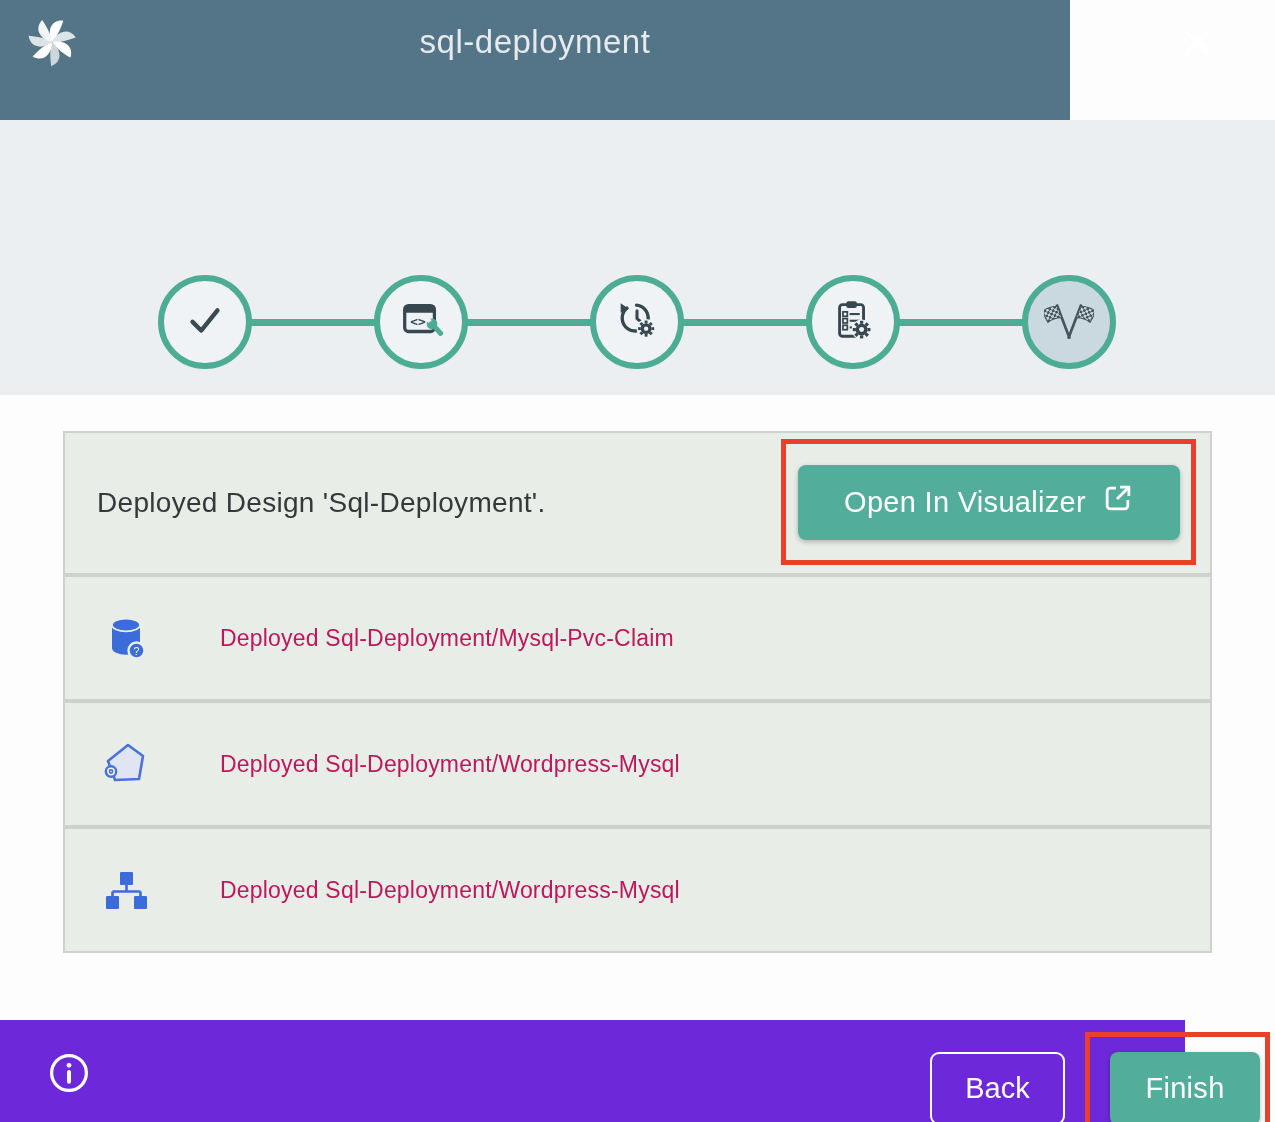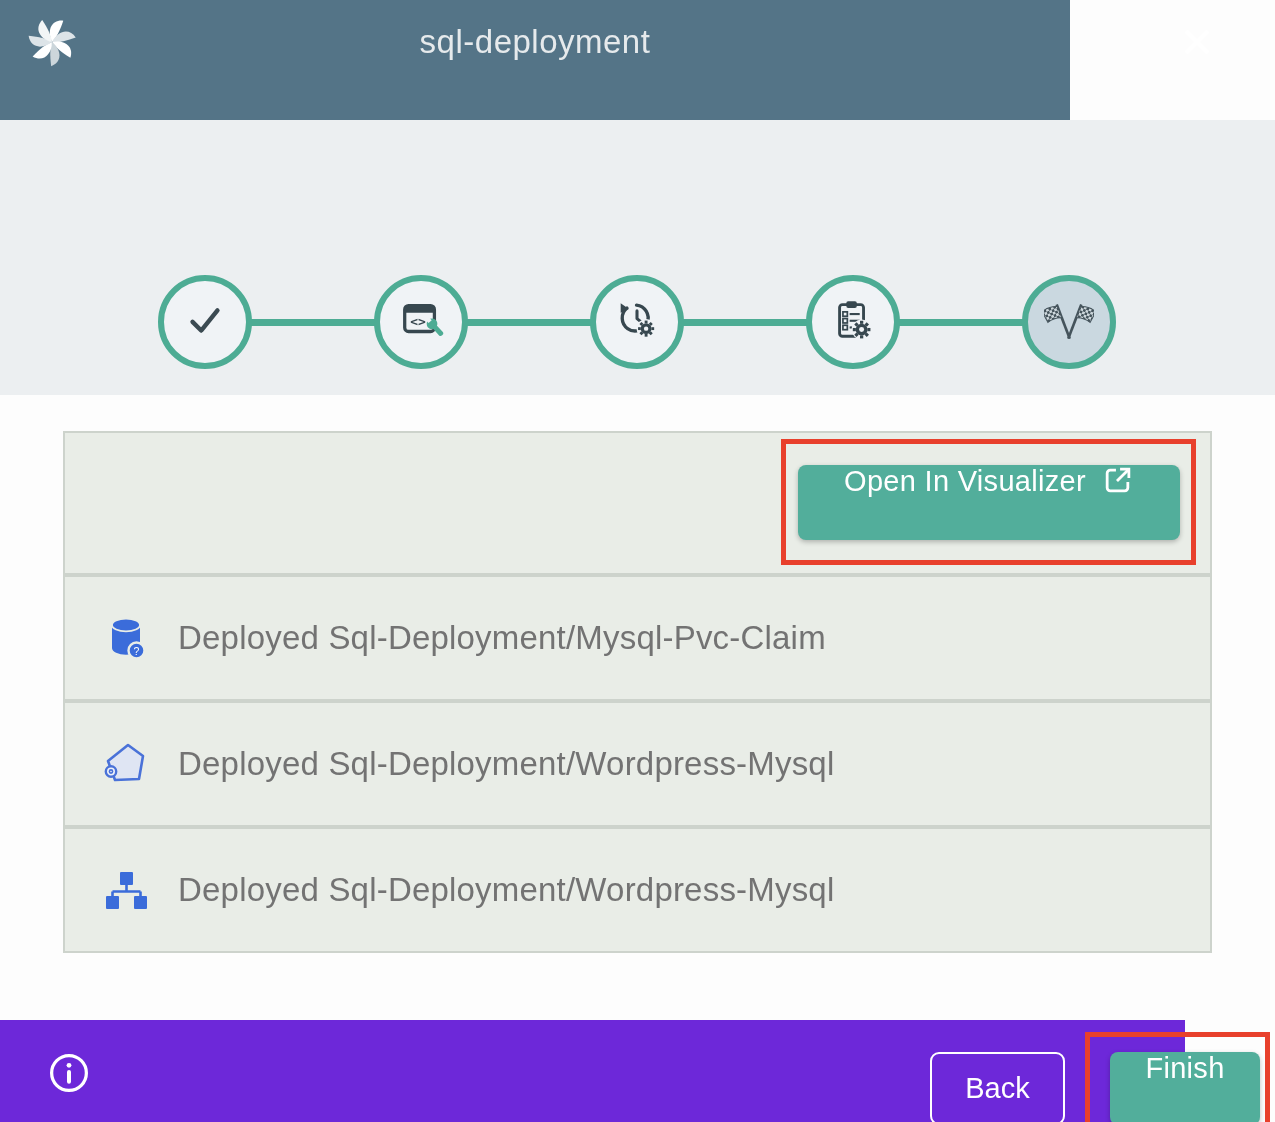--- a/index.html
+++ b/index.html
@@ -39,31 +39,31 @@
   .results-box {
     position:absolute; left:63px; top:36px; width:1149px;
     background:#cdd3cc; border:2px solid #cdd3cc;
     display:flex; flex-direction:column; gap:4px;
   }
   .row { background:#e9ede7; display:flex; align-items:center; position:relative; }
   .row.summary { height:140px; }
   .row.item { height:122px; padding-left:37px; }
   .summary-msg { margin-left:32px; font-size:28px; color:#35393b; letter-spacing:.3px; }
   .row-icon { width:48px; height:48px; flex:0 0 48px; margin-right:28px; }
-  .row-text { font-size:33px; color:#737373; letter-spacing:.2px; }
+  .row-text { font-size:23px; color:#be185d; letter-spacing:.2px;margin-left:42px; }
 
   .highlight { border:5px solid #e8402c; }
   .hl-visualizer {
     position:absolute; right:14px; top:6px; width:415px; height:126px;
     display:flex; align-items:center; justify-content:center;
   }
   .btn-teal {
     background:#52ae9b; color:#fff; border:none; border-radius:8px;
     font-family:"Liberation Sans", sans-serif; font-size:29px; letter-spacing:.3px;
-    display:flex; align-items:flex-start; justify-content:center; gap:16px;
+    display:flex; align-items:center; justify-content:center; gap:16px;
     box-shadow:0 2px 5px rgba(0,0,0,.25); cursor:pointer;
   }
   .btn-visualizer { width:382px; height:75px; }
 
   
   .ftr { position:absolute; left:0; top:984px; width:1185px; height:138px; background:#6d28d9;margin-top:36px; }
   .ftr-info { position:absolute; left:48px; top:32px; width:42px; height:42px; cursor:pointer; }
   .btn-back {
     position:absolute; left:930px; top:32px; width:135px; height:73px;
     background:transparent; border:2.5px solid #fff; border-radius:9px;
@@ -237,20 +237,21 @@
         <div class="step-label">Finsh</div>
       </div>
 
     </div>
   </div>
 
   <div class="content">
     <div class="results-box">
 
       <div class="row summary">
+        <div class="summary-msg">Deployed Design 'Sql-Deployment'.</div>
         <div class="hl-visualizer highlight">
           <button class="btn-teal btn-visualizer">
             <span>Open In Visualizer</span>
             <span>
               <svg viewBox="0 0 30 30" width="31" height="31" fill="none" stroke="#ffffff" stroke-width="2.7">
                 <path d="M13.5 5 H8 a3 3 0 0 0 -3 3 V22 a3 3 0 0 0 3 3 H22 a3 3 0 0 0 3 -3 V16.5"></path>
                 <path d="M17.5 4 H26 V12.5"></path>
                 <path d="M25.5 4.5 L14.5 15.5"></path>
               </svg>
             </span>

